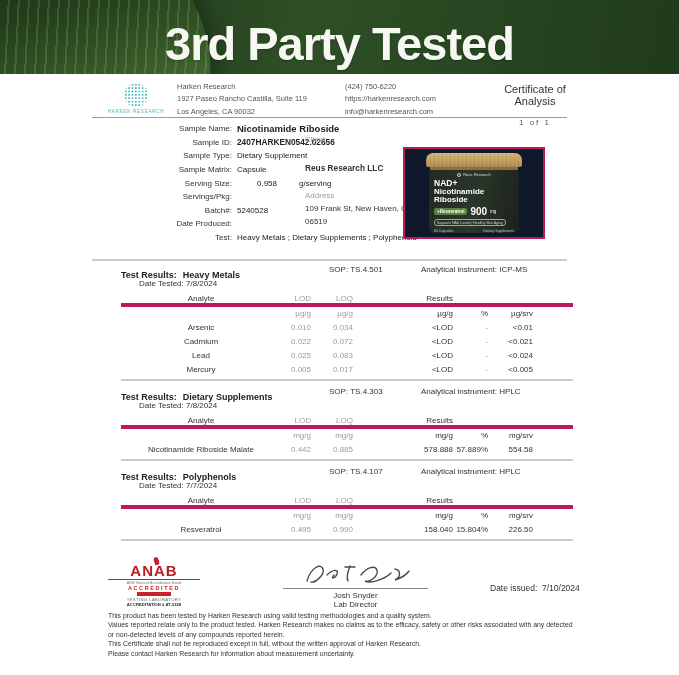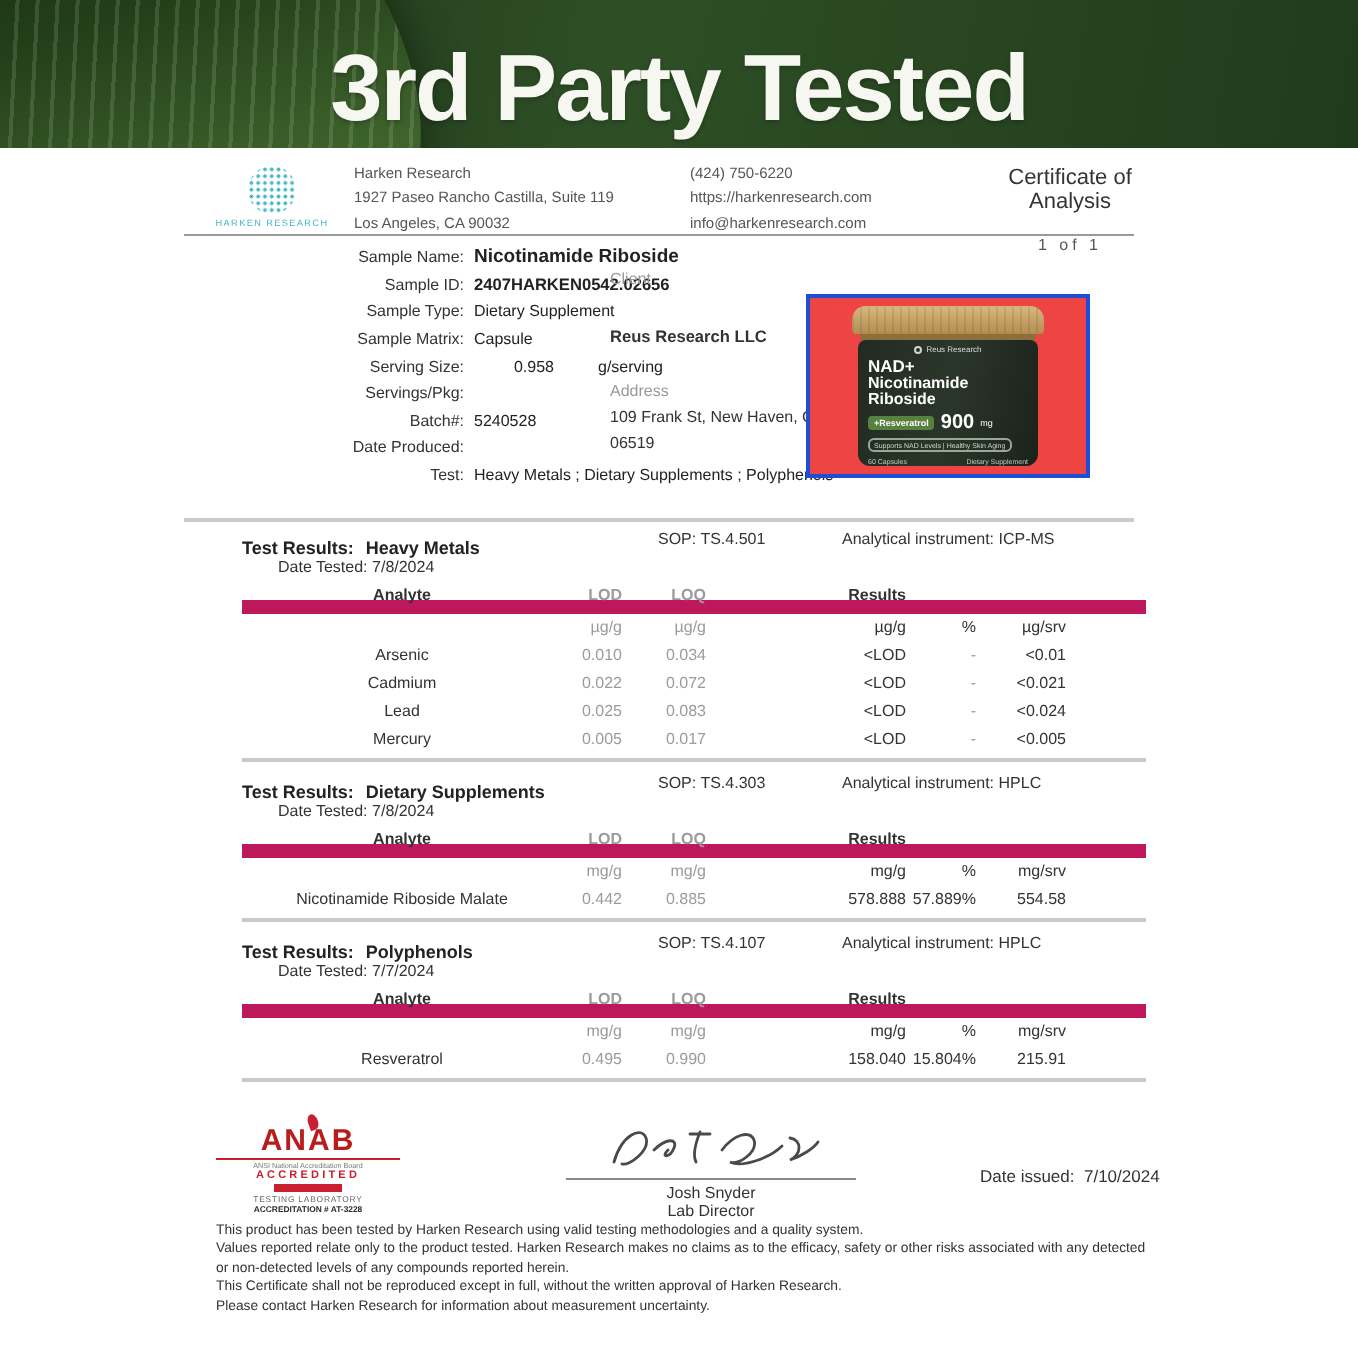--- a/index.html
+++ b/index.html
@@ -50,21 +50,21 @@
   .serv-num { display:inline-block; width:40px; text-align:right; }
   .serv-unit { margin-left:22px; }
   .client-block { position:absolute; left:305px; top:16px; font-size:8px; }
   .muted { color:#999; }
   .client-name { font-weight:bold; font-size:8.3px; margin-top:19px; }
   .addr-block { position:absolute; left:305px; top:70px; font-size:8px; line-height:13px; }
   .sample-rule { position:absolute; left:92px; width:475px; top:140px; border-top:2px solid #ccc; }
 
   
   .product-box { position:absolute; left:403px; top:28px; width:142px; height:92px;
-    border:2px solid #1d4ed8; background:#ef4444; }
+    border:2px solid #be185d; background:#0f172a; }
   .jar { position:absolute; left:21px; top:4px; width:96px; }
   .jar-lid { width:96px; height:14px; margin:0 auto; border-radius:7px 7px 2px 2px;
     background:
       repeating-linear-gradient(90deg, rgba(0,0,0,0.08) 0 1px, rgba(0,0,0,0) 1px 4px),
       linear-gradient(#d9b87e,#b28d50); }
   .jar-neck { width:88px; height:3px; margin:0 auto; background:#8d6f3e; }
   .jar-body { width:90px; height:63px; margin:0 auto; border-radius:4px 4px 6px 6px;
     background:linear-gradient(100deg,#222b21,#2b362a 50%,#1b221a); padding:2px 5px 0 5px;
     color:#fff; }
   .jar-brand { display:flex; align-items:center; gap:2px; font-size:4px; color:#ddd;
@@ -91,21 +91,21 @@
   .sec-sop { position:absolute; left:208px; top:1px; font-size:8px; color:#333; }
   .sec-instr { position:absolute; left:300px; top:1px; font-size:8px; color:#333; }
   .sec-date { margin-left:18px; font-size:8px; height:14px; color:#333; }
   .tbl-row { display:grid; grid-template-columns:160px 30px 42px 100px 35px 45px;
     width:412px; height:14px; align-items:center; font-size:8px; }
   .th { color:#333; }
   .c-analyte { text-align:center; }
   .c-num { text-align:right; }
   .gray { color:#9b9b9b; }
   .dark { color:#333; }
-  .tbl-head { border-bottom:7px solid #be185d; width:452px;font-weight:bold; }
+  .tbl-head { border-bottom:4px solid #be185d; width:452px; }
   .units { height:13px; }
   .sec-rule { border-top:2px solid #c9c9c9; margin-top:3px; width:452px; }
 
   
   .footer { position:absolute; left:95px; top:487px; width:489px; height:50px; }
   .anab { position:absolute; left:13px; top:2px; width:92px; text-align:center; }
   .anab-name { position:relative; font-size:15px; font-weight:800; letter-spacing:1px;
     color:#b91c1c; line-height:15px; }
   .anab-flame { position:absolute; left:46px; top:-6px; width:5px; height:8px;
     background:#c8202f; border-radius:50% 50% 50% 0; transform:rotate(-20deg); }
@@ -354,21 +354,21 @@
         <span class="c-num dark">mg/g</span>
         <span class="c-num dark">%</span>
         <span class="c-num dark">mg/srv</span>
       </div>
       <div class="tbl-row">
         <span class="c-analyte">Resveratrol</span>
         <span class="c-num gray">0.495</span>
         <span class="c-num gray">0.990</span>
         <span class="c-num dark">158.040</span>
         <span class="c-num dark">15.804%</span>
-        <span class="c-num dark">215.91</span>
+        <span class="c-num dark">226.50</span>
       </div>
       <div class="sec-rule"></div>
     </div>
   </div>
 
   <div class="footer">
     <div class="anab">
       <div class="anab-name"><span class="anab-flame"></span><span>ANAB</span></div>
       <div class="anab-sub">ANSI National Accreditation Board</div>
       <div class="anab-acc">ACCREDITED</div>

